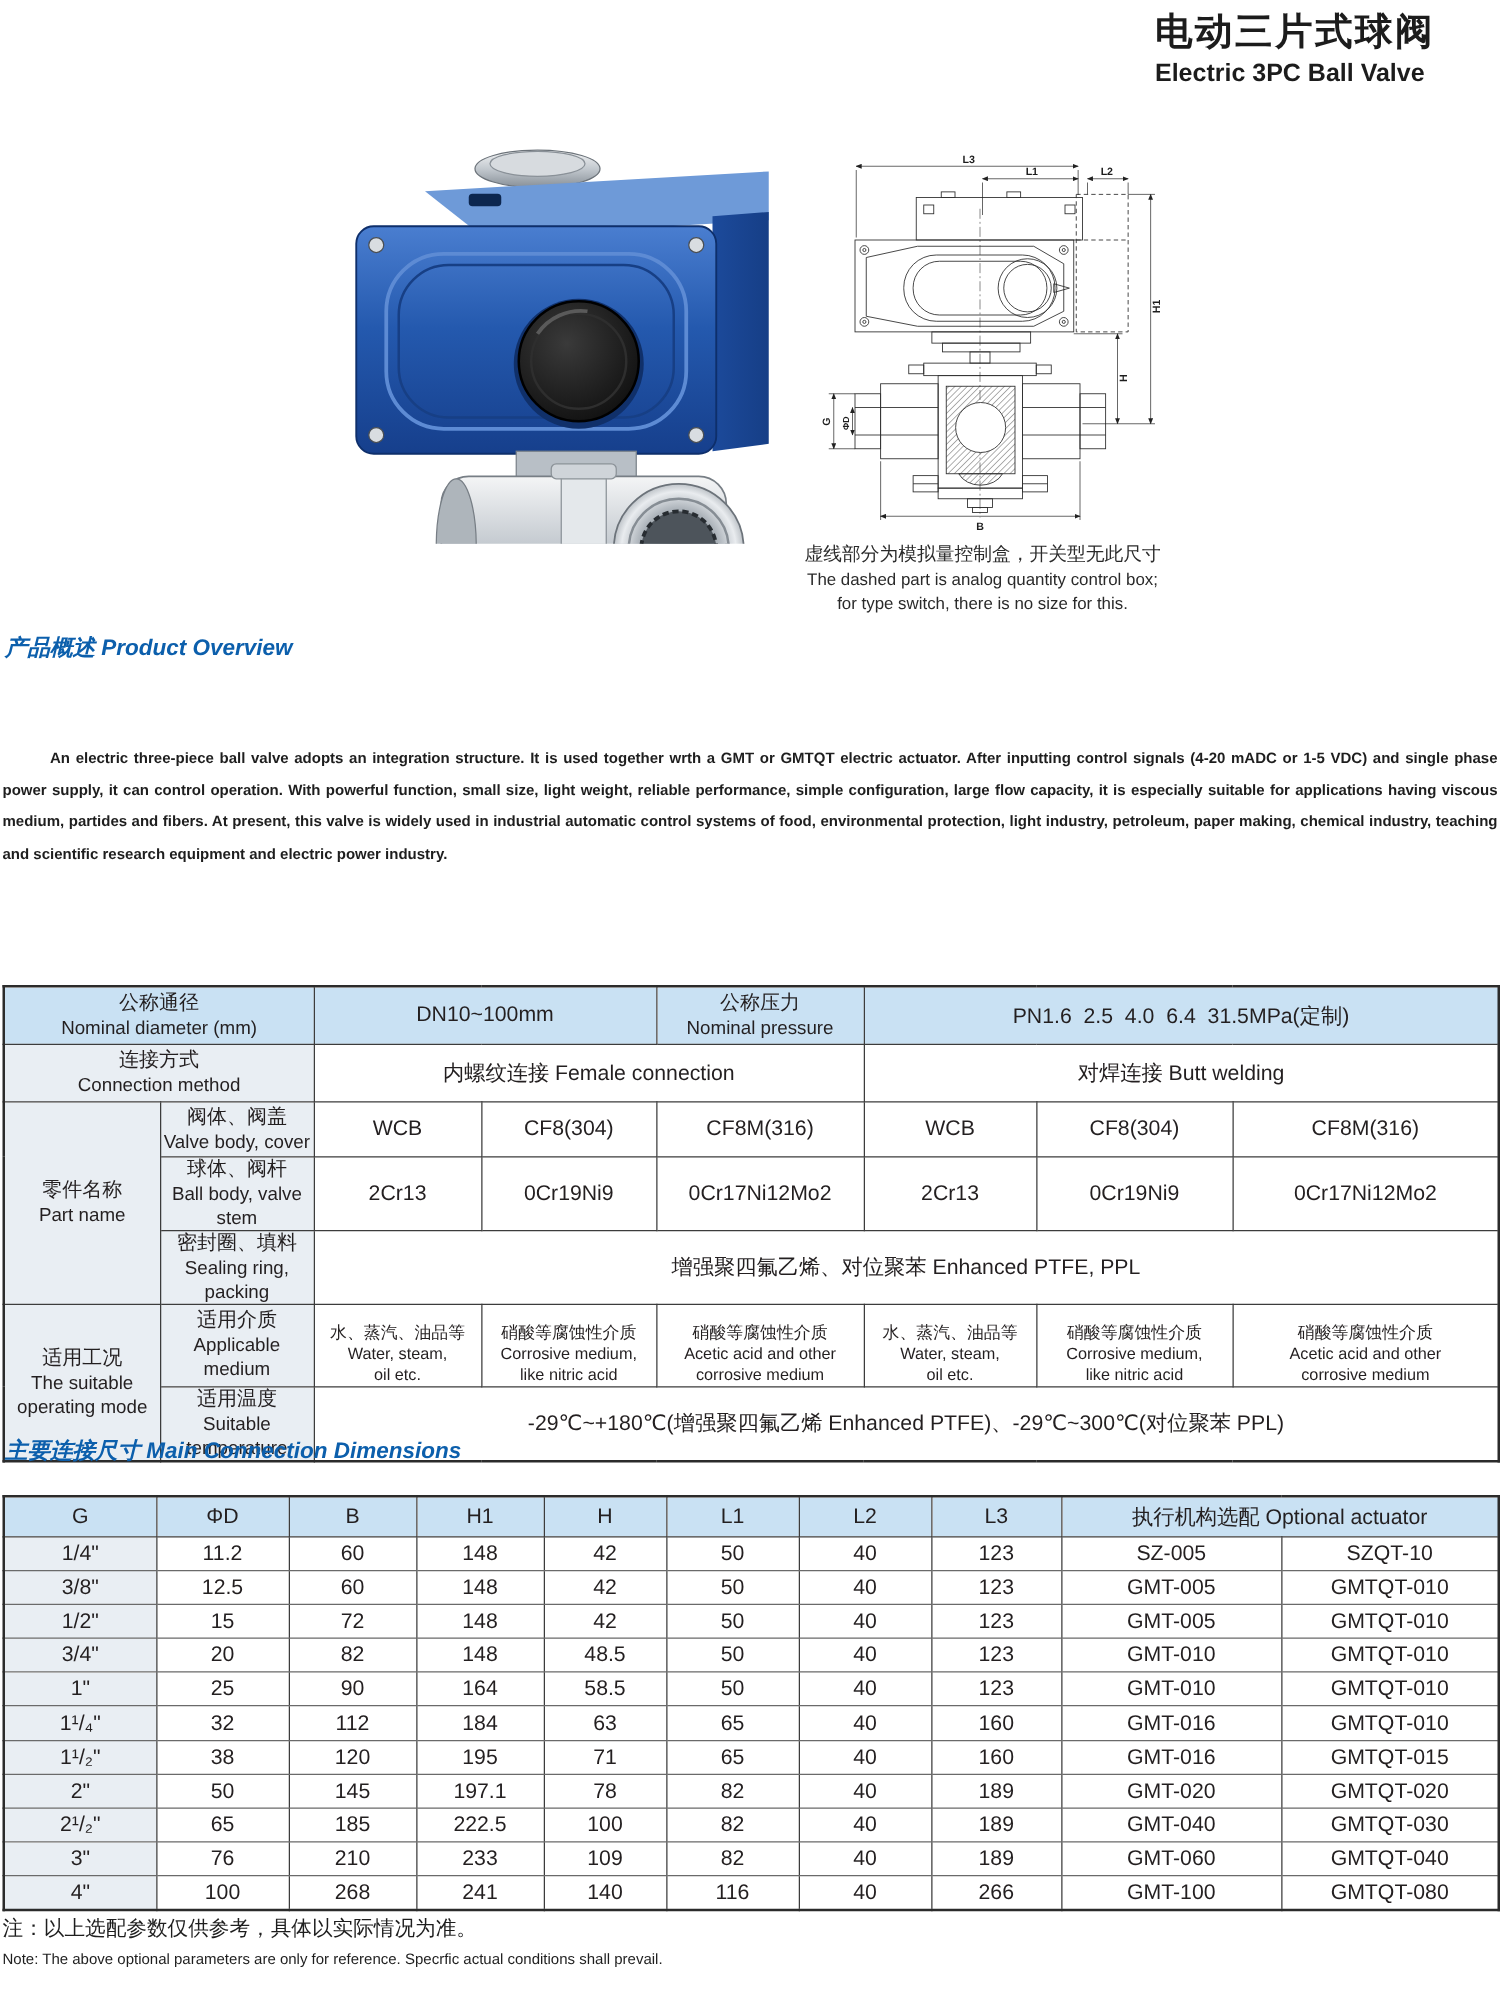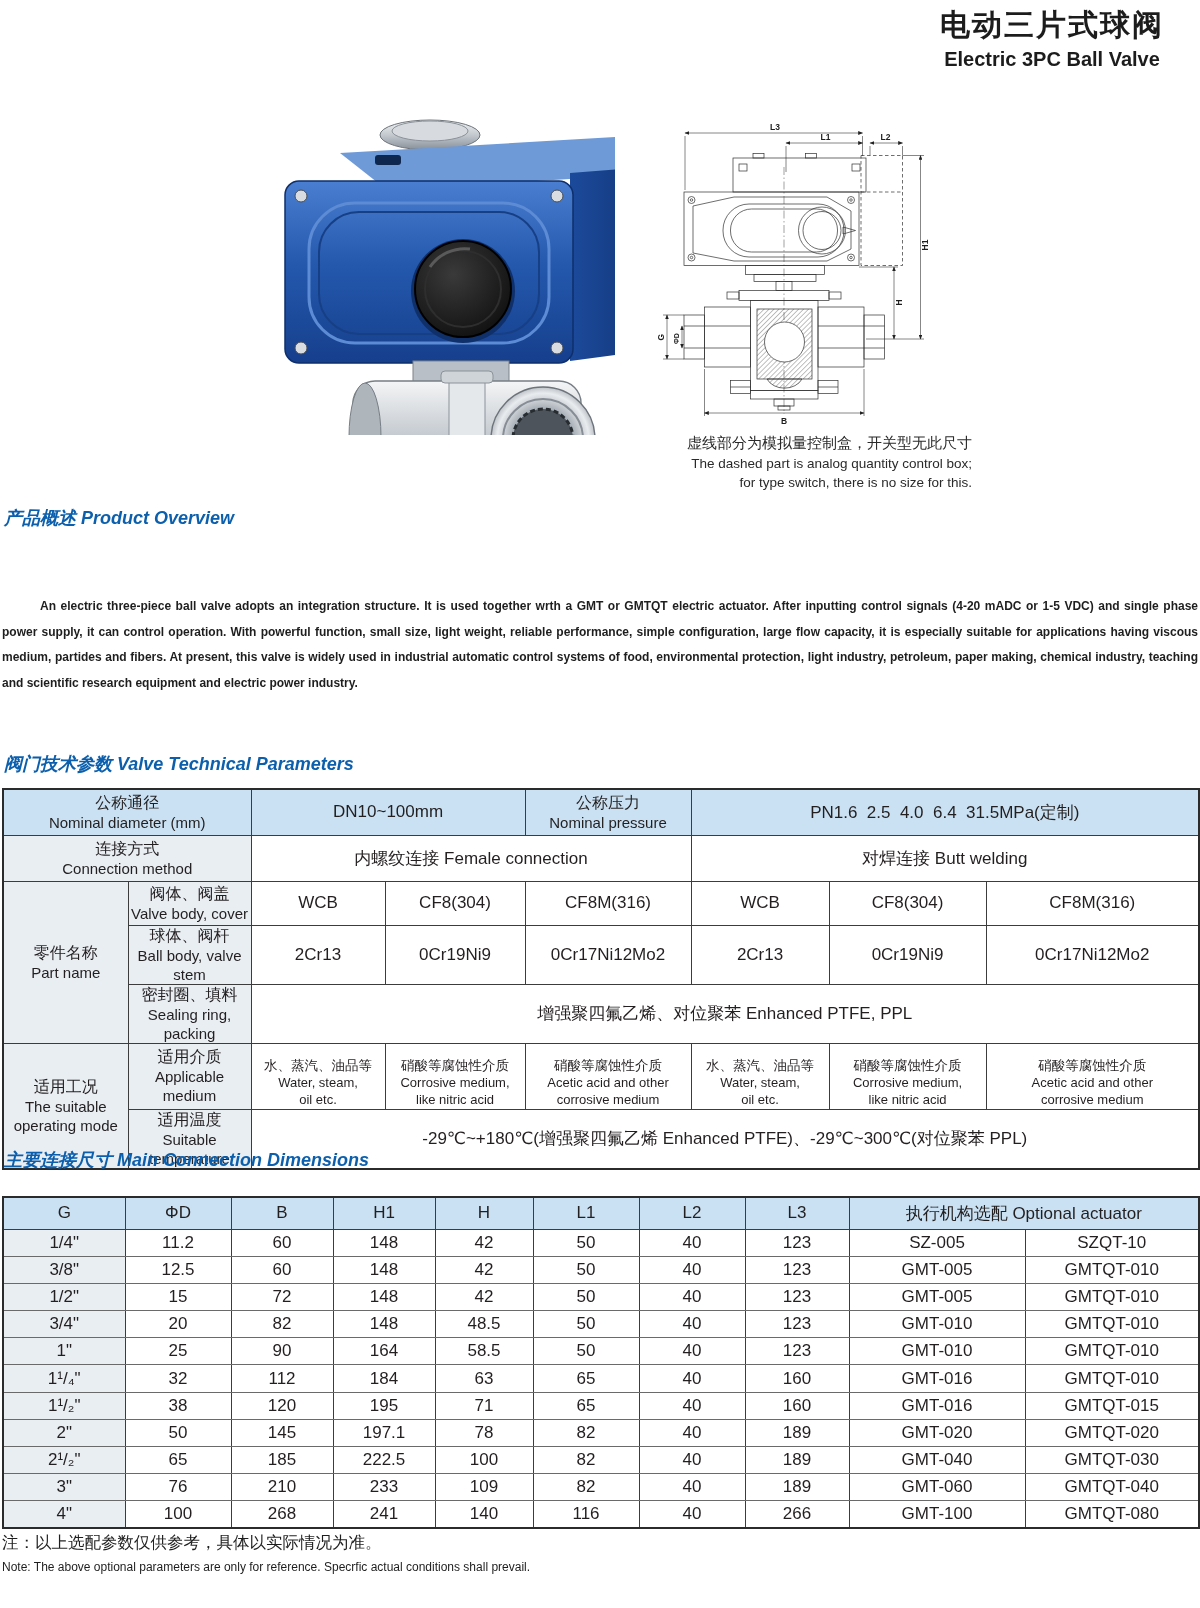--- a/index.html
+++ b/index.html
@@ -4,27 +4,27 @@
 <style>
   * { margin:0; padding:0; box-sizing:border-box; }
   html,body { background:#ffffff; }
   .page {
     position:relative; width:1200px; height:1608px; margin:0 auto;
     background:#ffffff; color:#231f20;
     font-family:"Liberation Sans","DejaVu Sans",sans-serif;
     overflow:hidden;
   }
   
-  .title-block { position:absolute; top:5px; right:36px; text-align:center; }
+  .title-block { position:absolute; top:5px; right:52px; text-align:left; }
   .title-cn { font-size:30px; font-weight:bold; letter-spacing:2px; color:#1c1c1c; }
   .title-en { font-size:20px; font-weight:bold; color:#1c1c1c; margin-top:2px; }
   
   .photo-wrap { position:absolute; left:225px; top:95px; width:390px; height:340px; }
   .draw-wrap  { position:absolute; left:628px; top:108px; width:340px; height:325px; }
-  .fig-caption { position:absolute; left:600px; top:434px; width:372px; text-align:right; }
+  .fig-caption { position:absolute; left:600px; top:434px; width:372px; text-align:center; }
   .cap-cn { font-size:15px; color:#2a2a2a; }
   .cap-en { font-size:13.5px; color:#2a2a2a; line-height:17px; margin-top:2px; }
   
   .sec-head { position:absolute; left:4px; color:#0c5fac; font-size:18px; font-weight:bold;font-style:italic; }
   #head-overview { top:506px; }
   #head-tech { top:752px; }
   #head-dims { top:1148px; }
   
   .para { position:absolute; left:2px; width:1196px; text-align:justify; color:#1e1e1e; }
   #para-cn { top:545px; font-size:17.5px; line-height:26px; text-indent:36px; }
@@ -249,21 +249,20 @@
 
   <div class="fig-caption">
     <div class="cap-cn">虚线部分为模拟量控制盒，开关型无此尺寸</div>
     <div class="cap-en">The dashed part is analog quantity control box;</div>
     <div class="cap-en">for type switch, there is no size for this.</div>
   </div>
 
   <div class="sec-head" id="head-overview">产品概述 Product Overview</div>
   <p class="para" id="para-en">An electric three-piece ball valve adopts an integration structure. It is used together wrth a GMT or GMTQT electric actuator. After inputting control signals (4-20 mADC or 1-5 VDC) and single phase power supply, it can control operation. With powerful function, small size, light weight, reliable performance, simple configuration, large flow capacity, it is especially suitable for applications having viscous medium, partides and fibers. At present, this valve is widely used in industrial automatic control systems of food, environmental protection, light industry, petroleum, paper making, chemical industry, teaching and scientific research equipment and electric power industry.</p>
 
-  <div class="sec-head" id="head-tech">阀门技术参数 Valve Technical Parameters</div>
   <table class="tech">
     <colgroup>
       <col style="width:125px">
         <col style="width:123px">
         <col style="width:134px">
         <col style="width:140px">
       <col style="width:166px">
         <col style="width:138px">
         <col style="width:157px">
         <col style="width:213px">

